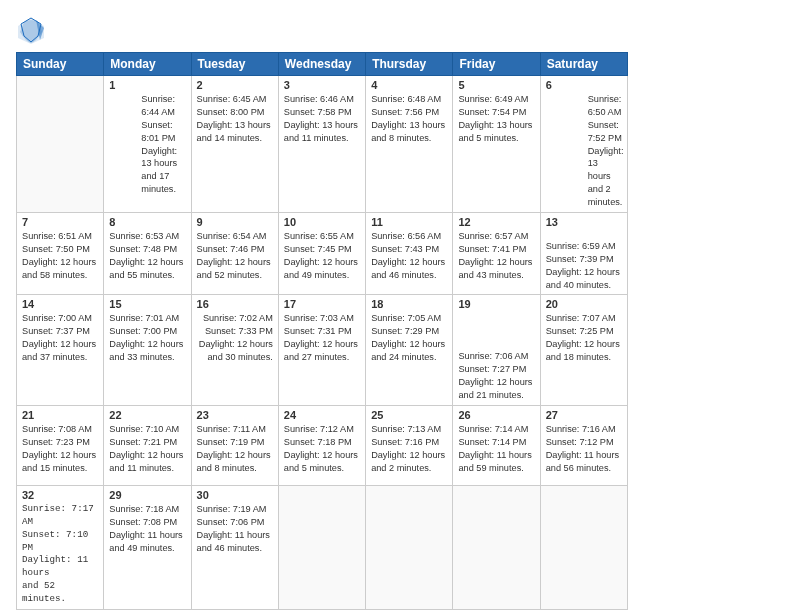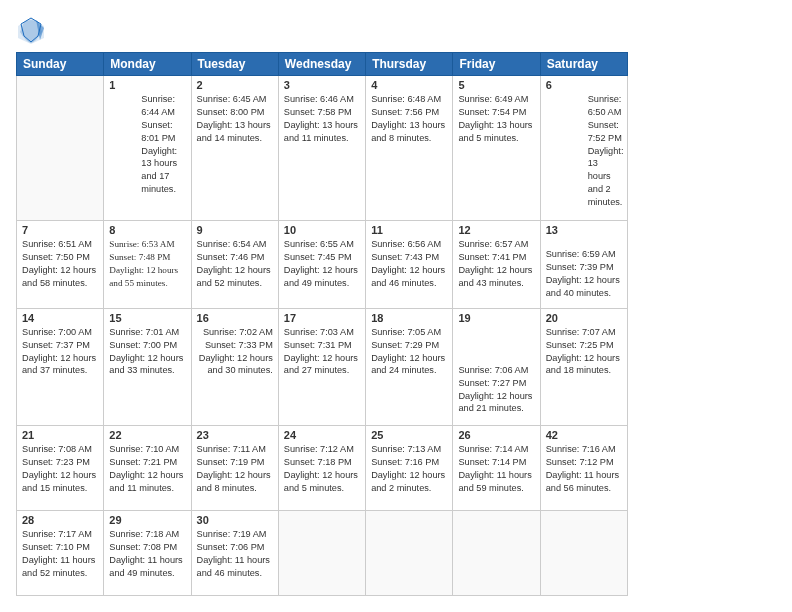--- a/index.html
+++ b/index.html
@@ -174,21 +174,21 @@
         <tr>
           <td>
             <span class="day-number">7</span>
             <div class="day-info" style="white-space: pre-line;">Sunrise: 6:51 AM
 Sunset: 7:50 PM
 Daylight: 12 hours
 and 58 minutes.</div>
           </td>
           <td>
             <span class="day-number">8</span>
-            <div class="day-info" style="white-space: pre-line; font-family: Liberation Serif, serif;">Sunrise: 6:53 AM
+            <div class="day-info" style="white-space: pre-line;">Sunrise: 6:53 AM
 Sunset: 7:48 PM
 Daylight: 12 hours
 and 55 minutes.</div>
           </td>
           <td>
             <span class="day-number">9</span>
             <div class="day-info" style="white-space: pre-line;">Sunrise: 6:54 AM
 Sunset: 7:46 PM
 Daylight: 12 hours
 and 52 minutes.</div>
@@ -310,31 +310,31 @@
 and 2 minutes.</div>
           </td>
           <td>
             <span class="day-number">26</span>
             <div class="day-info" style="white-space: pre-line;">Sunrise: 7:14 AM
 Sunset: 7:14 PM
 Daylight: 11 hours
 and 59 minutes.</div>
           </td>
           <td>
-            <span class="day-number">42</span>
+            <span class="day-number">27</span>
             <div class="day-info" style="white-space: pre-line;">Sunrise: 7:16 AM
 Sunset: 7:12 PM
 Daylight: 11 hours
 and 56 minutes.</div>
           </td>
         </tr>
         <tr>
           <td>
-            <span class="day-number">28</span>
-            <div class="day-info" style="white-space: pre-line;">Sunrise: 7:17 AM
+            <span class="day-number">32</span>
+            <div class="day-info" style="white-space: pre-line; font-family: Liberation Mono, monospace;">Sunrise: 7:17 AM
 Sunset: 7:10 PM
 Daylight: 11 hours
 and 52 minutes.</div>
           </td>
           <td>
             <span class="day-number">29</span>
             <div class="day-info" style="white-space: pre-line;">Sunrise: 7:18 AM
 Sunset: 7:08 PM
 Daylight: 11 hours
 and 49 minutes.</div>

